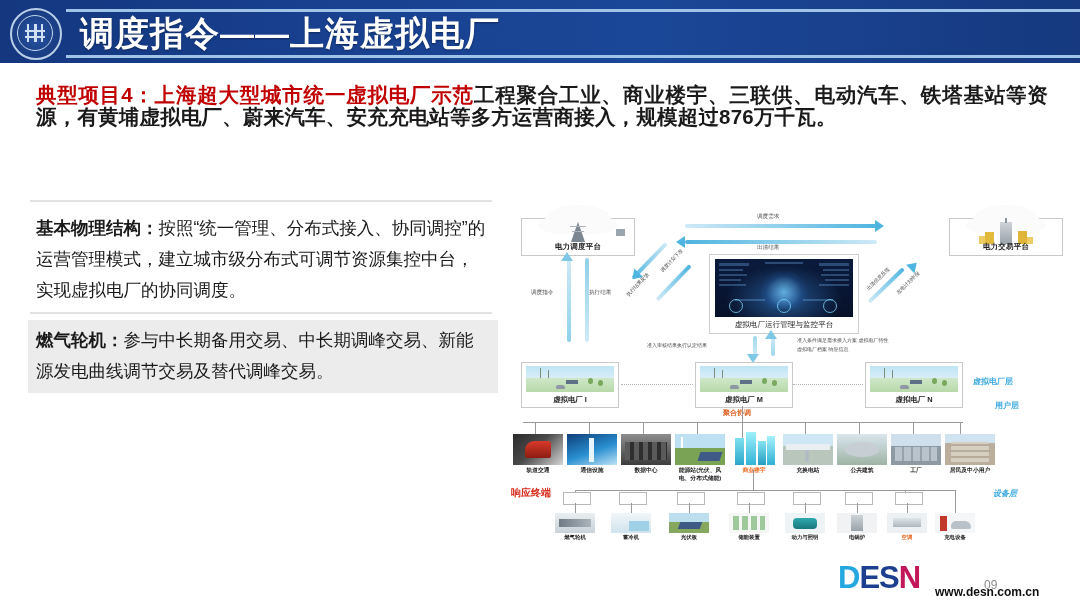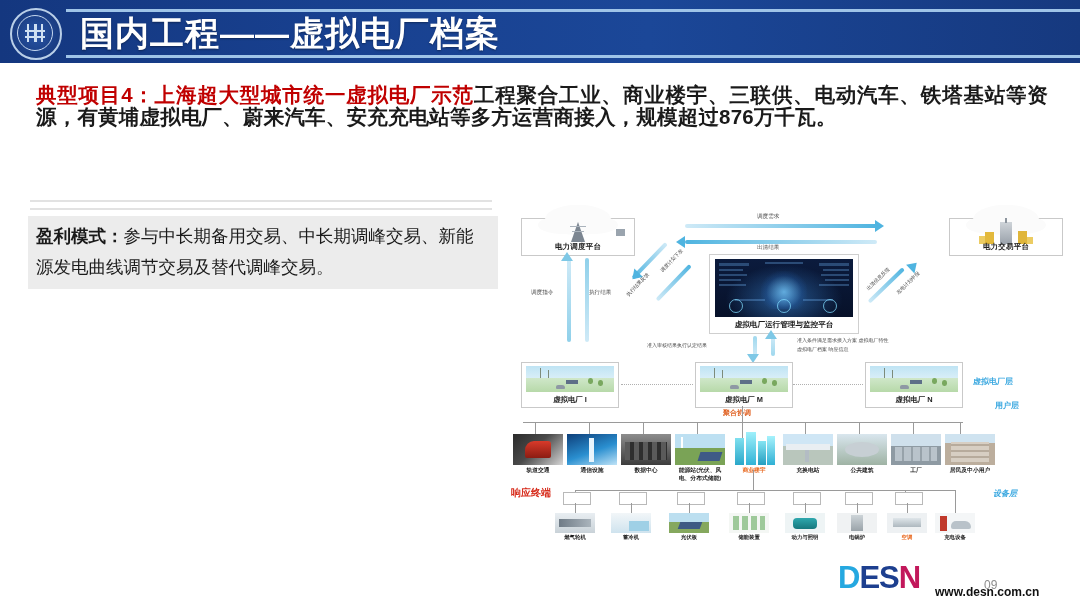--- a/index.html
+++ b/index.html
@@ -117,21 +117,21 @@
     overflow:hidden;
   }
   .cs-row{position:absolute;background:rgba(120,190,255,.30);}
   .cs-glow{
     position:absolute;left:46px;top:12px;width:46px;height:38px;
     background:radial-gradient(ellipse at 50% 55%,rgba(120,205,255,.75) 0%,rgba(40,110,200,.18) 55%,rgba(0,0,0,0) 75%);
   }
   .cs-dial{position:absolute;bottom:4px;width:12px;height:12px;border:1.6px solid rgba(130,220,255,.75);border-radius:50%;}
   .center-label{
     position:absolute;left:0;right:0;bottom:3px;text-align:center;
-    font-size:7.6px;font-weight:bold;color:#1d1d1d;
+    font-size:7.6px;font-weight:normal;color:#1d1d1d;
   }
   .vpp-box{
     position:absolute;width:96px;height:44px;border:1px solid #c9c9c9;background:#fff;
   }
   .vpp-img{
     position:absolute;left:4px;top:3px;width:88px;height:26px;
     background:
       linear-gradient(#bfe4f4 0%,#d8eef8 46%,#cfe7c9 47%,#b7d9a9 100%);
     overflow:hidden;
   }
@@ -200,35 +200,38 @@
 <body>
 
 <div class="header">
   <div class="header-rule-top"></div>
   <div class="header-rule-bottom"></div>
   <div class="logo">
     <div class="logo-inner">
       <div class="logo-mark"></div>
     </div>
   </div>
-  <div class="header-title">国内工程——虚拟电厂档案</div>
+  <div class="header-title">调度指令——上海虚拟电厂</div>
 </div>
 
 <div class="lead">
   <span class="red">典型项目4：上海超大型城市统一虚拟电厂示范</span><span>工程聚合工业、商业楼宇、三联供、电动汽车、铁塔基站等资源，有黄埔虚拟电厂、蔚来汽车、安充充电站等多方运营商接入，规模超过876万千瓦。</span>
 </div>
 
 <div class="left-col">
   <div class="divider"></div>
 
+  <div class="block">
+    <span class="lbl">基本物理结构：</span><span>按照“统一管理、分布式接入、协同调控”的运营管理模式，建立城市级分布式可调节资源集控中台，实现虚拟电厂的协同调度。</span>
+  </div>
 
   <div class="divider"></div>
 
   <div class="block shaded">
-    <span class="lbl">盈利模式：</span><span>参与中长期备用交易、中长期调峰交易、新能源发电曲线调节交易及替代调峰交易。</span>
+    <span class="lbl">燃气轮机：</span><span>参与中长期备用交易、中长期调峰交易、新能源发电曲线调节交易及替代调峰交易。</span>
   </div>
 
 </div>
 
 <div class="diagram">
 
   <div class="plat-box" style="left:444px;top:22px;">
     <div class="cloud"></div>
     <div class="gold-city">
       <div class="gc-l2"></div>

